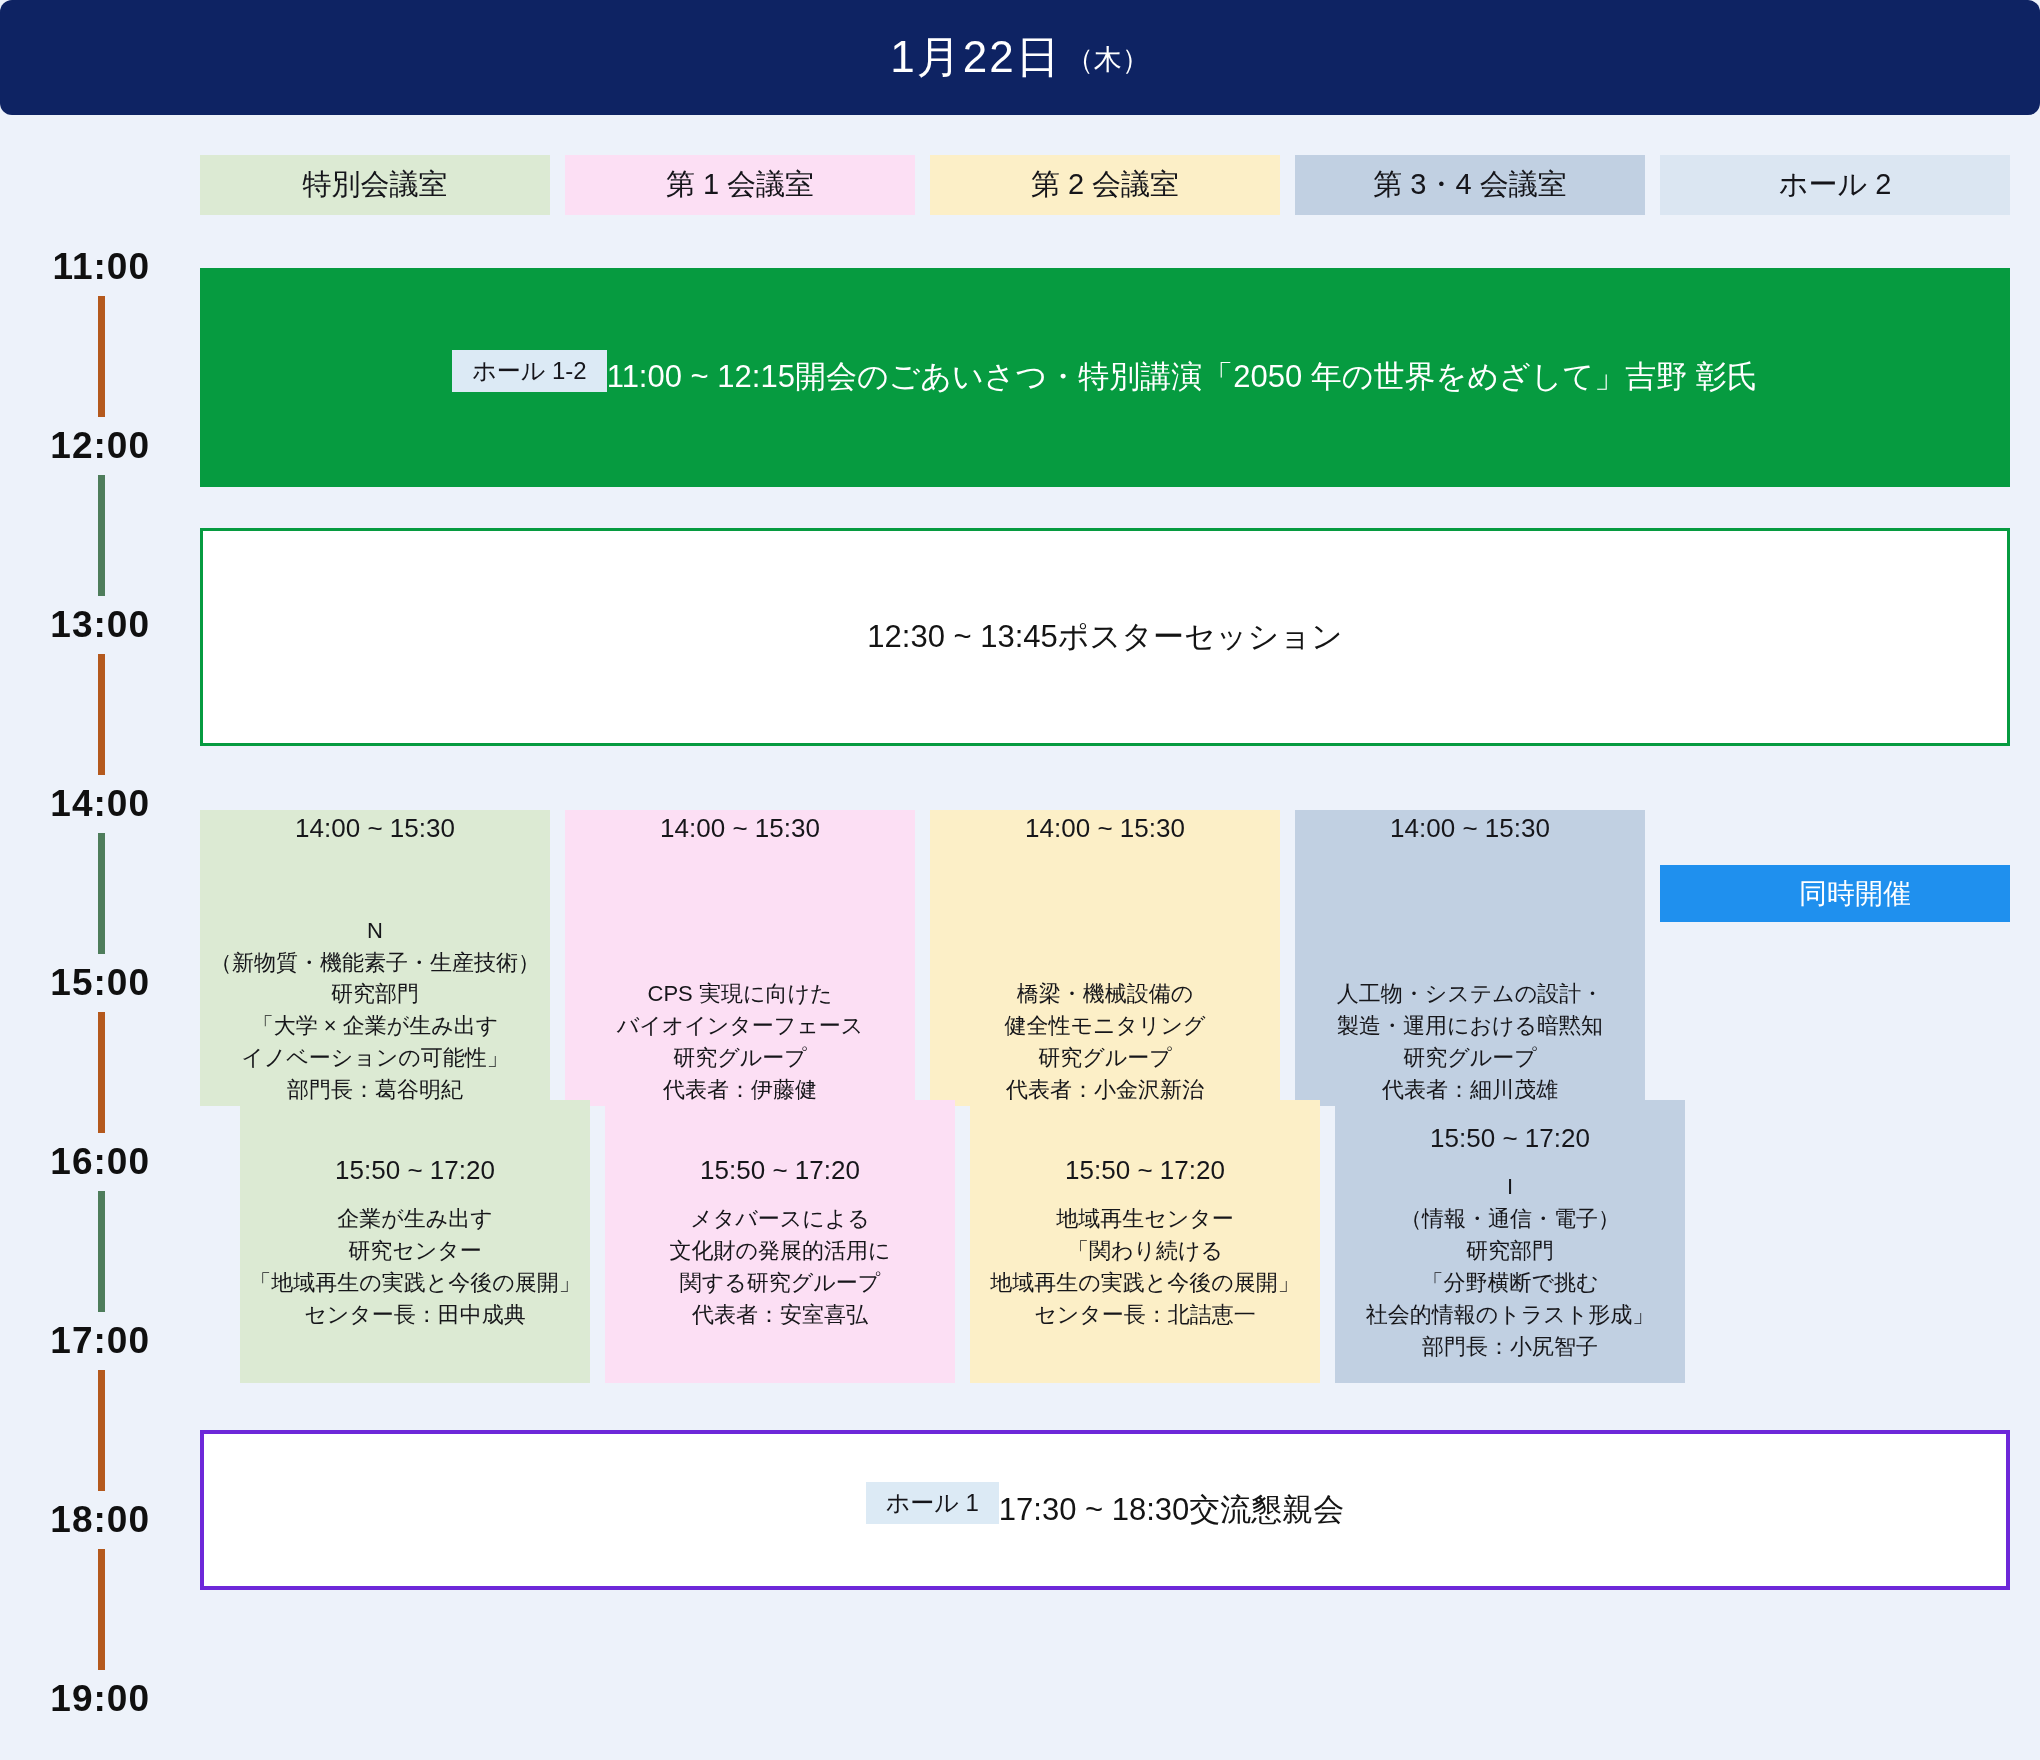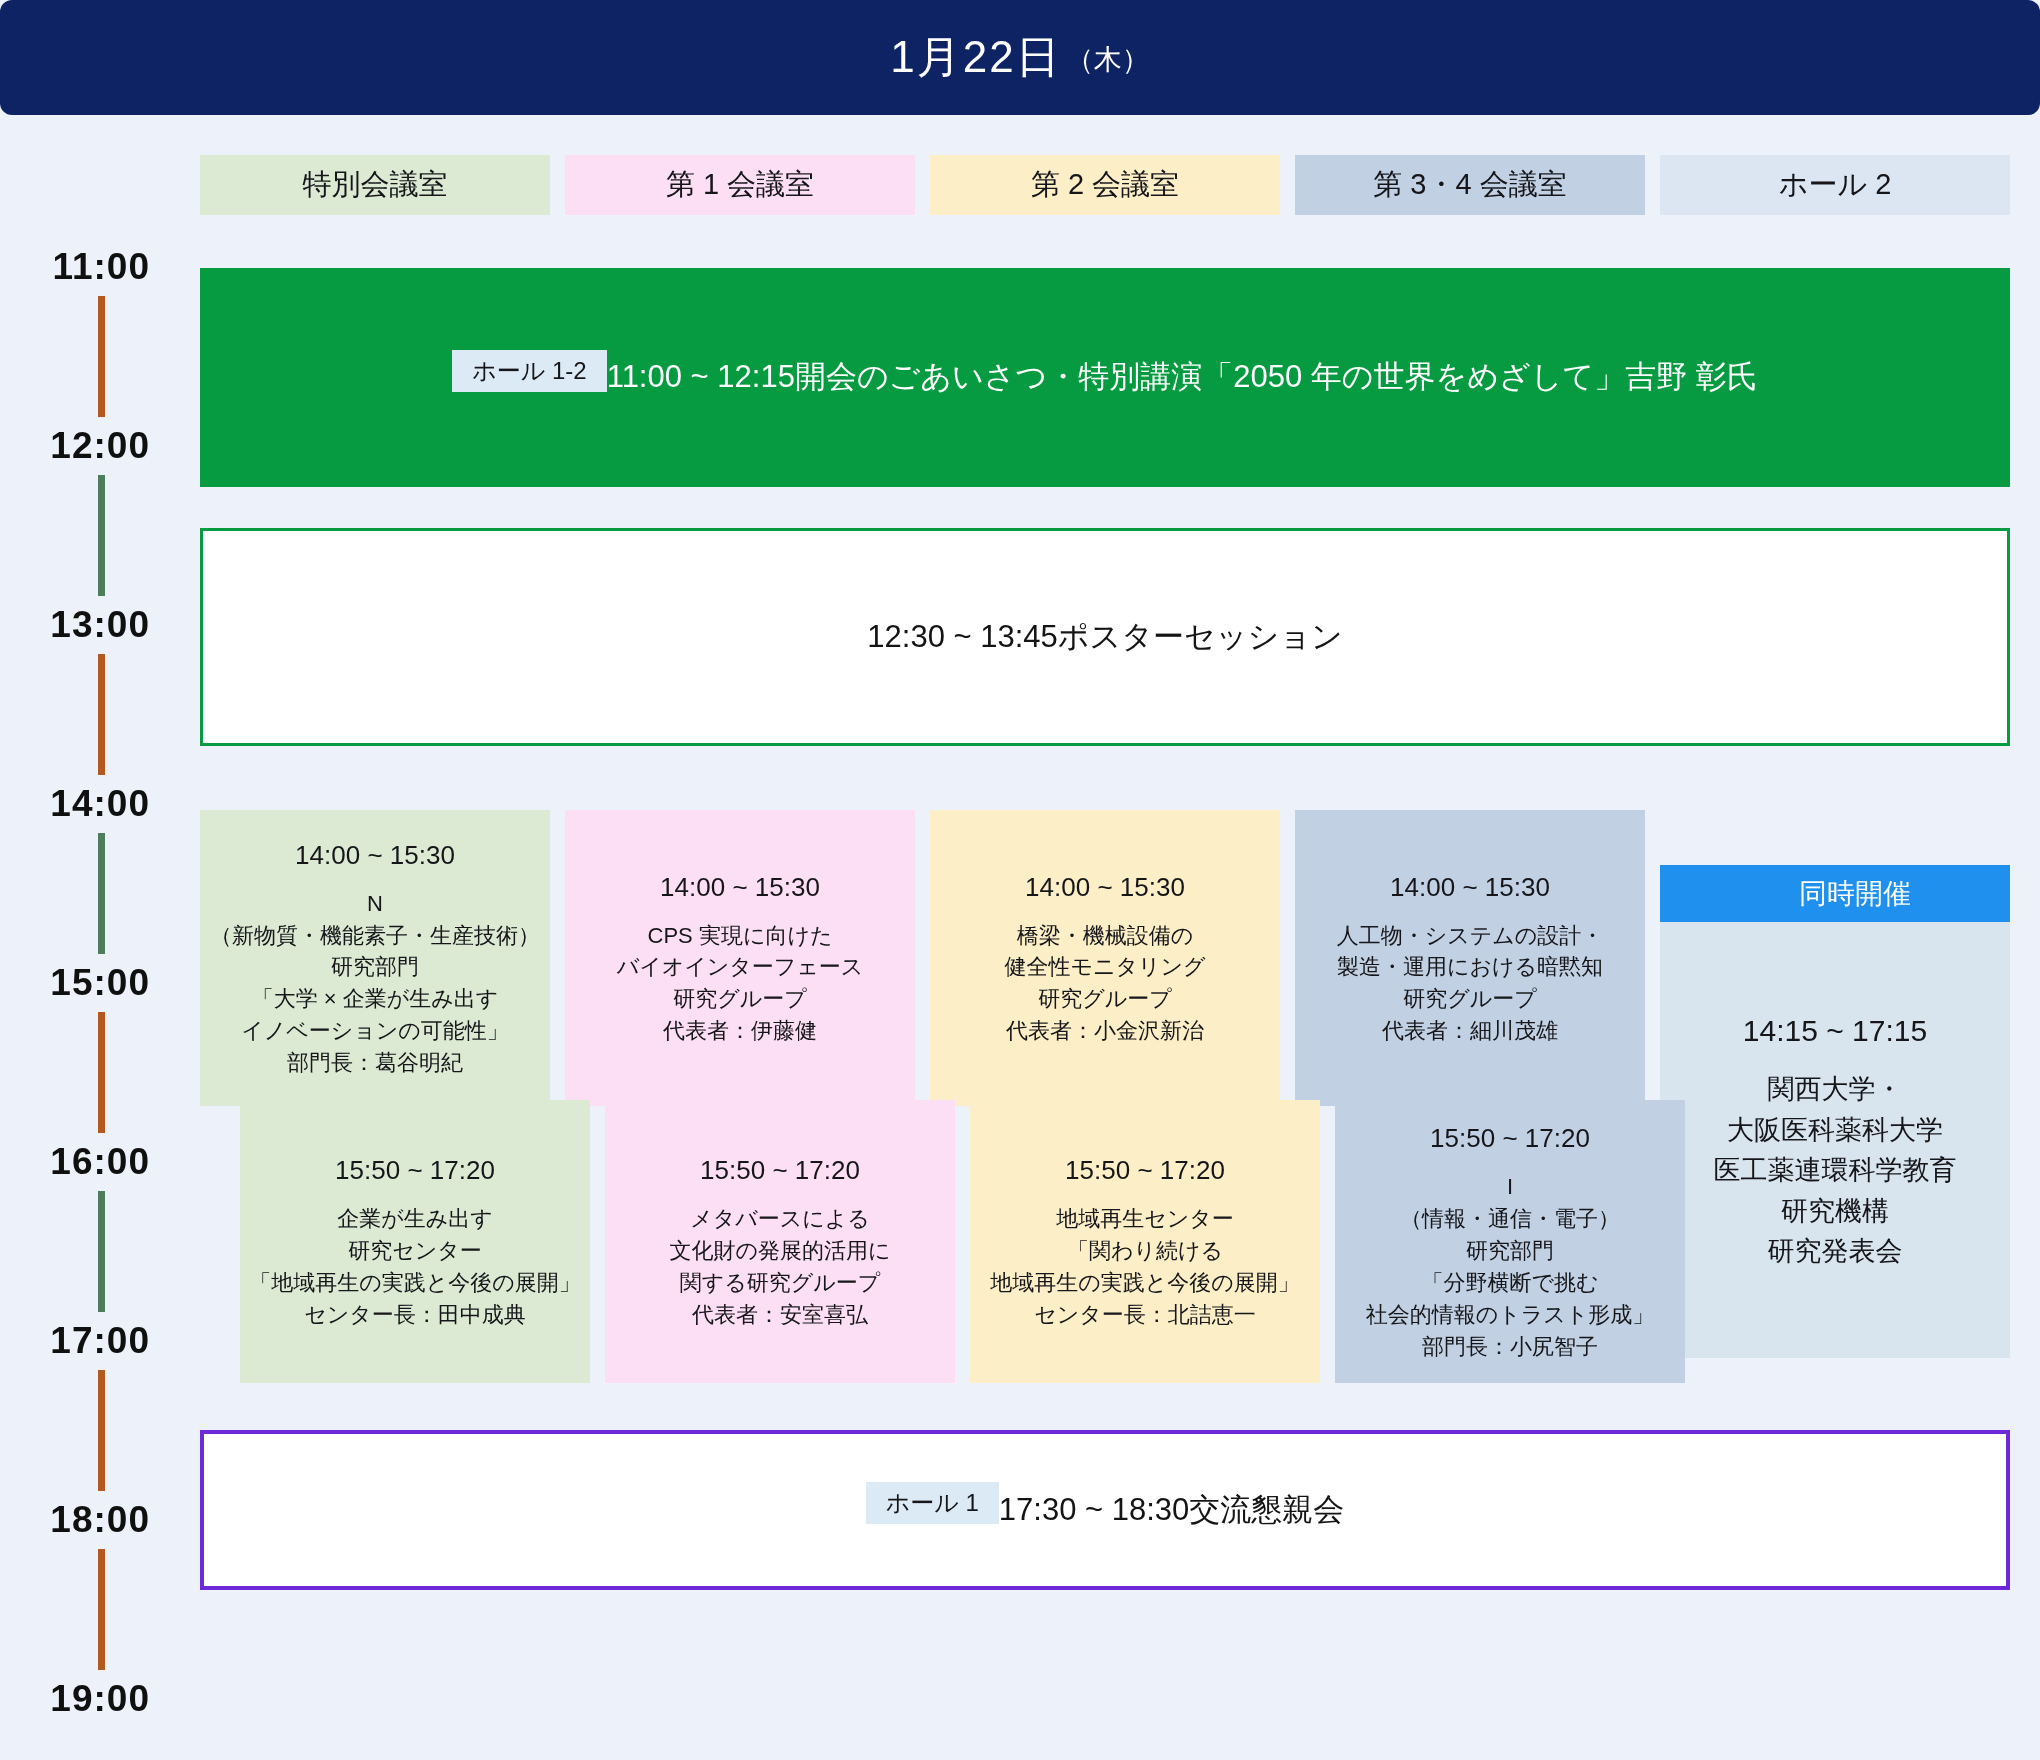--- a/index.html
+++ b/index.html
@@ -28,21 +28,21 @@
   .poster{top:528px;height:218px;background:#ffffff;border:3px solid #069b40;}
   .party{top:1430px;height:160px;background:#ffffff;border:4px solid #6d28d9;}
   .badge{background:#dceaf5;color:#15151a;font-size:24px;padding:5px 20px;margin-bottom:14px;}
   .wide .time{font-size:31px;line-height:1.45;}
   .wide .title{font-size:31px;line-height:1.45;}
   .opening .speaker{font-size:31px;line-height:1.45;}
 
   
   .box{position:absolute;width:350px;display:flex;flex-direction:column;align-items:center;justify-content:center;
        text-align:center;font-size:22px;line-height:1.45;color:#16161a;}
-  .row1{top:810px;height:296px;}
+  .row1{top:810px;height:296px;justify-content:space-between;}
   .row2{top:1100px;height:283px;margin-left:40px;}
   .box .time{font-size:26px;margin-bottom:13px;}
   .c1{left:200px;} .c2{left:565px;} .c3{left:930px;} .c4{left:1295px;} .c5{left:1660px;}
 
   
   .hall2{position:absolute;left:1660px;top:865px;width:350px;height:493px;}
   .hall2-header{height:57px;background:#1f90ee;color:#ffffff;display:flex;align-items:center;justify-content:center;
                 font-size:28px;font-weight:500;padding-left:40px;}
   .hall2-body{height:436px;background:#d8e5ef;display:flex;flex-direction:column;align-items:center;justify-content:center;
               text-align:center;font-size:27px;line-height:1.5;color:#16161a;}
@@ -129,30 +129,20 @@
     <div>
         <div>人工物・システムの設計・</div>
         <div>製造・運用における暗黙知</div>
         <div>研究グループ</div>
         <div>代表者：細川茂雄</div>
       </div>
   </div>
 
   <div class="hall2">
     <div class="hall2-header" style="background: rgb(31, 144, 238);">同時開催</div>
-    <div class="hall2-body" style="background: rgb(216, 229, 239);">
-      <div class="time">14:15 ~ 17:15</div>
-      <div>
-          <div>関西大学・</div>
-          <div>大阪医科薬科大学</div>
-          <div>医工薬連環科学教育</div>
-          <div>研究機構</div>
-          <div>研究発表会</div>
-        </div>
-    </div>
   </div>
 
   <div class="box row2 c1" style="background: rgb(220, 234, 211);">
     <div class="time">15:50 ~ 17:20</div>
     <div>
         <div>企業が生み出す</div>
         <div>研究センター</div>
         <div>「地域再生の実践と今後の展開」</div>
         <div>センター長：田中成典</div>
       </div>

